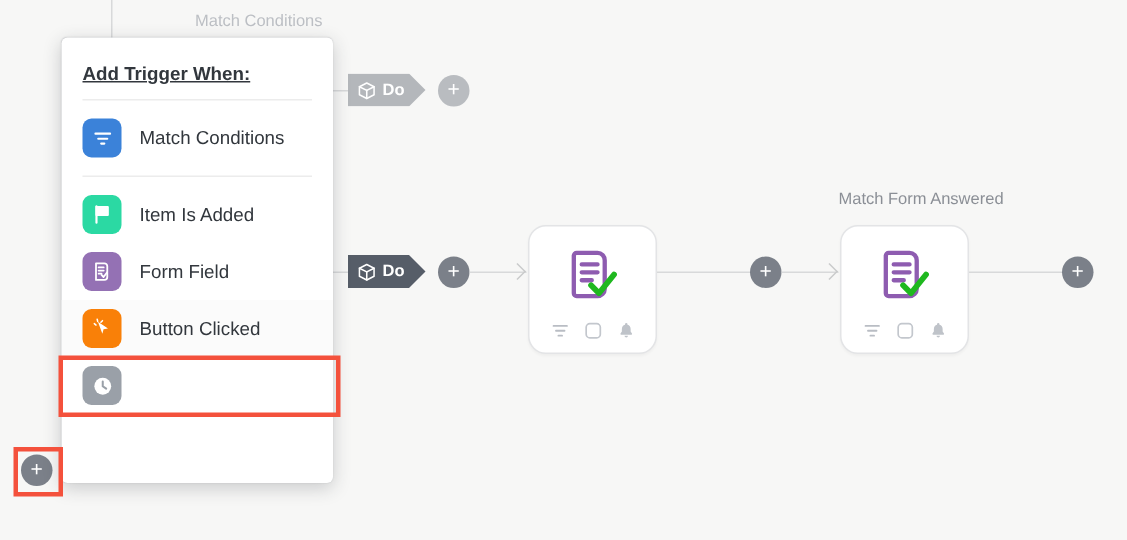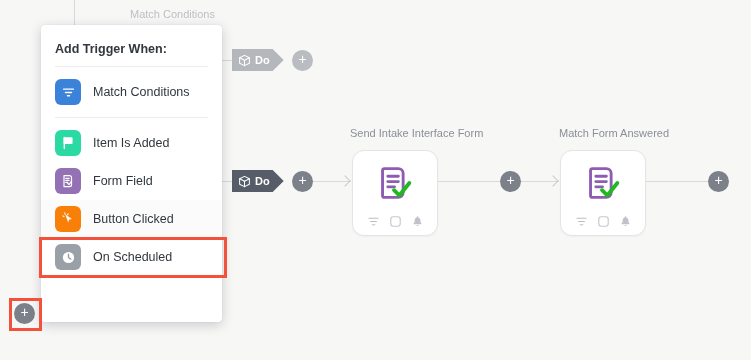--- a/index.html
+++ b/index.html
@@ -97,20 +97,21 @@
     background: #ffffff;
     border-radius: 4px;
     box-shadow: 0 3px 12px rgba(40,45,55,0.22), 0 0 1px rgba(40,45,55,0.18);
     overflow: hidden;
   }
   .menu-title {
     font-size: 12.5px; font-weight: bold;
     color: #32373d;
     padding: 17px 0 0 14px;
     height: 41px;
+    text-decoration: underline;
   }
   .menu-div { height: 1px; background: #ececec; margin: 0 14px; }
   .menu-group { padding: 6px 0; }
   .menu-item {
     display: flex; align-items: center;
     height: 38px;
     padding-left: 14px;
     gap: 12px;
     cursor: pointer;
   }
@@ -164,21 +165,20 @@
           <path d="M12 11.5v10"></path>
       </svg>
     </span>
     <span>Do</span>
   </div>
   <div class="plus" style="left:292px; top:171px;">+</div>
 
   <div class="hline" style="left:313px; top:181px; width:38px;"></div>
   <div class="chev" style="left:341px; top:177px;"></div>
 
-  <div class="node-label" style="left:350px; top:127px;">Send Intake Interface Form</div>
   <div class="card" style="left:352px; top:150px;">
     <span class="card-glyph">
       <svg viewBox="0 0 48 48" width="46" height="46" fill="none">
         <path d="M13 9h14.5a5 5 0 0 1 5 5v20a5 5 0 0 1-5 5H13a2 2 0 0 1-2-2V11a2 2 0 0 1 2-2z" stroke="#8e5cb0" stroke-width="3" stroke-linejoin="round" stroke-linecap="round"></path>
         <path d="M16.5 17h11M16.5 22.5h11M16.5 28h7" stroke="#8e5cb0" stroke-width="3" stroke-linecap="round"></path>
         <path d="M23 31.5 28.5 37 39 24" stroke="#1fb81f" stroke-width="4" stroke-linecap="round" stroke-linejoin="round"></path>
       </svg>
     </span>
     <span class="card-tools">
       <span class="tool">
@@ -287,21 +287,20 @@
         </span>
         <span class="mi-label">Button Clicked</span>
       </div>
       <div class="menu-item">
         <span class="mi-icon" style="background:#9aa0a8;">
           <svg viewBox="0 0 20 20" width="17" height="17" fill="none">
             <circle cx="10" cy="10" r="6.6" fill="#ffffff"></circle>
             <path d="M10 6.2V10l2.7 1.9" stroke="#9aa0a8" stroke-width="1.6" stroke-linecap="round"></path>
           </svg>
         </span>
-        <span class="mi-label">On Scheduled</span>
       </div>
     </div>
   </div>
 
   <div class="redbox" style="left:39px; top:237px; width:188px; height:41px;"></div>
   <div class="redbox" style="left:9px; top:298px; width:33px; height:33px;"></div>
 
 </div>
 
 </body></html>

